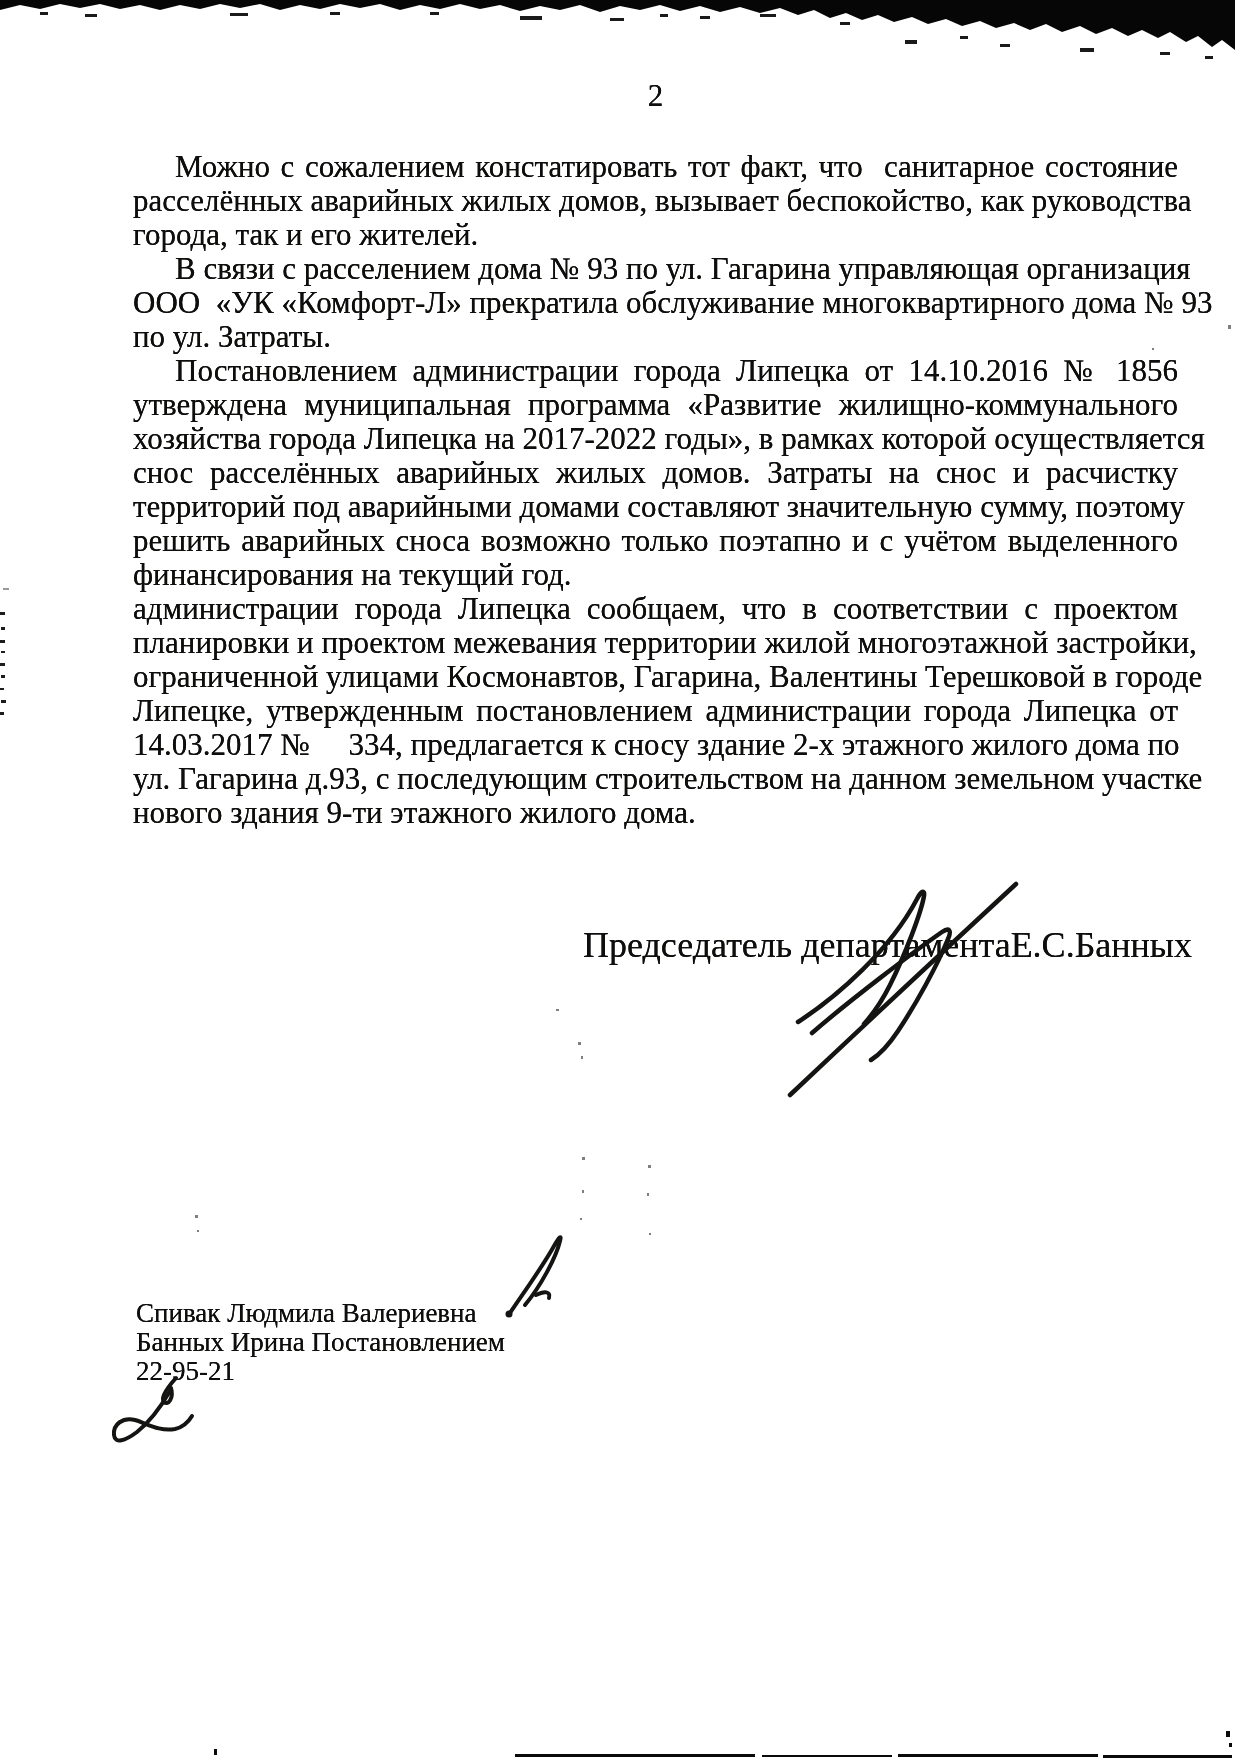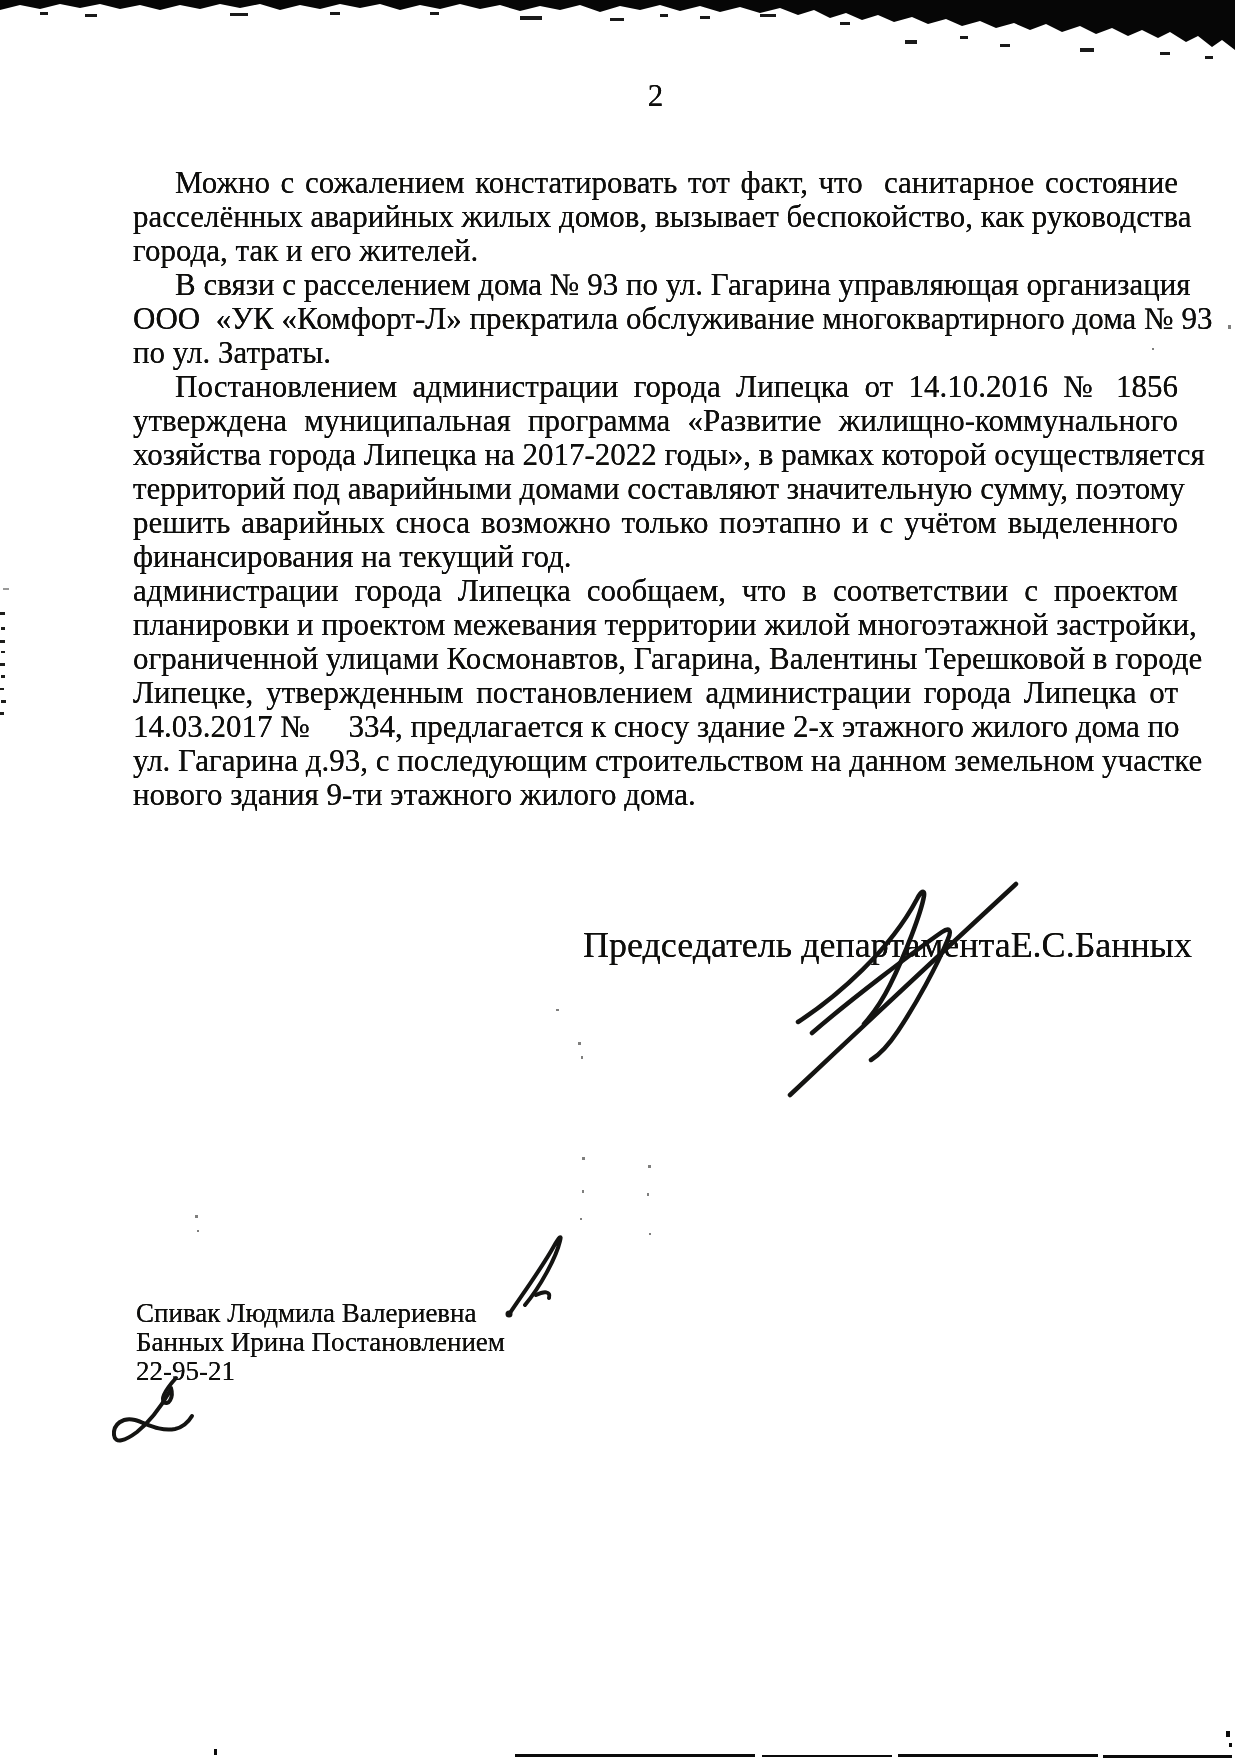--- a/index.html
+++ b/index.html
@@ -15,21 +15,20 @@
   .ink{ text-shadow:0 0 .4px currentColor; }
 
   .page-number{
     position:absolute; left:133px; top:78px; width:1045px;
     text-align:center; font-size:31px;
   }
 
   .doc-body{
     position:absolute; left:133px; top:150px; width:1045px;
     font-size:31px;
-    margin-top:16px;
   }
   .line{
     height:34px; line-height:34px;
     text-align:justify; text-align-last:justify;
     white-space:nowrap; overflow:visible;
   }
   .line.first{ text-indent:42px; }
   .line.last{ text-align:right; text-align-last:left; }
 
   .sig-row{
@@ -83,20 +82,21 @@
       </div>
       <div>
         <div class="line first">В связи с расселением дома № 93 по ул. Гагарина управляющая организация</div>
         <div class="line">ООО&nbsp; «УК «Комфорт-Л» прекратила обслуживание многоквартирного дома № 93</div>
         <div class="line last">по ул. Затраты.</div>
       </div>
       <div>
         <div class="line first">Постановлением администрации города Липецка от 14.10.2016 № 1856</div>
         <div class="line">утверждена муниципальная программа «Развитие жилищно-коммунального</div>
         <div class="line">хозяйства города Липецка на 2017-2022 годы», в рамках которой осуществляется</div>
+        <div class="line">снос расселённых аварийных жилых домов. Затраты на снос и расчистку</div>
         <div class="line">территорий под аварийными домами составляют значительную сумму, поэтому</div>
         <div class="line">решить аварийных сноса возможно только поэтапно и с учётом выделенного</div>
         <div class="line last">финансирования на текущий год.</div>
       </div>
       <div>
         <div class="line">администрации города Липецка сообщаем, что в соответствии с проектом</div>
         <div class="line">планировки и проектом межевания территории жилой многоэтажной застройки,</div>
         <div class="line">ограниченной улицами Космонавтов, Гагарина, Валентины Терешковой в городе</div>
         <div class="line">Липецке, утвержденным постановлением администрации города Липецка от</div>
         <div class="line">14.03.2017 №&nbsp;&nbsp;&nbsp;&nbsp; 334, предлагается к сносу здание 2-х этажного жилого дома по</div>

